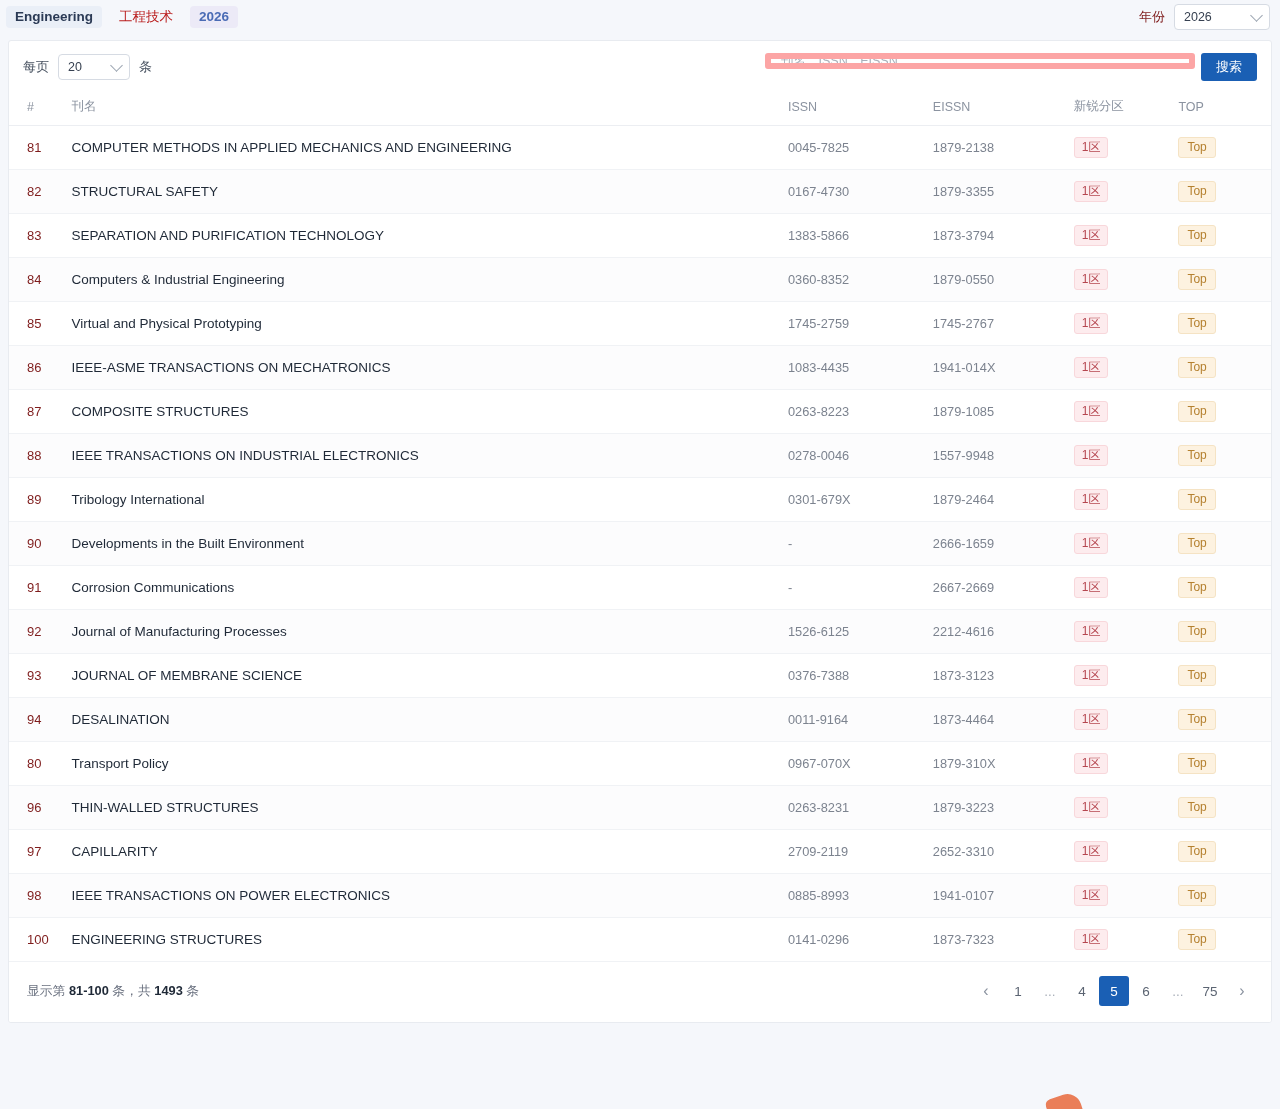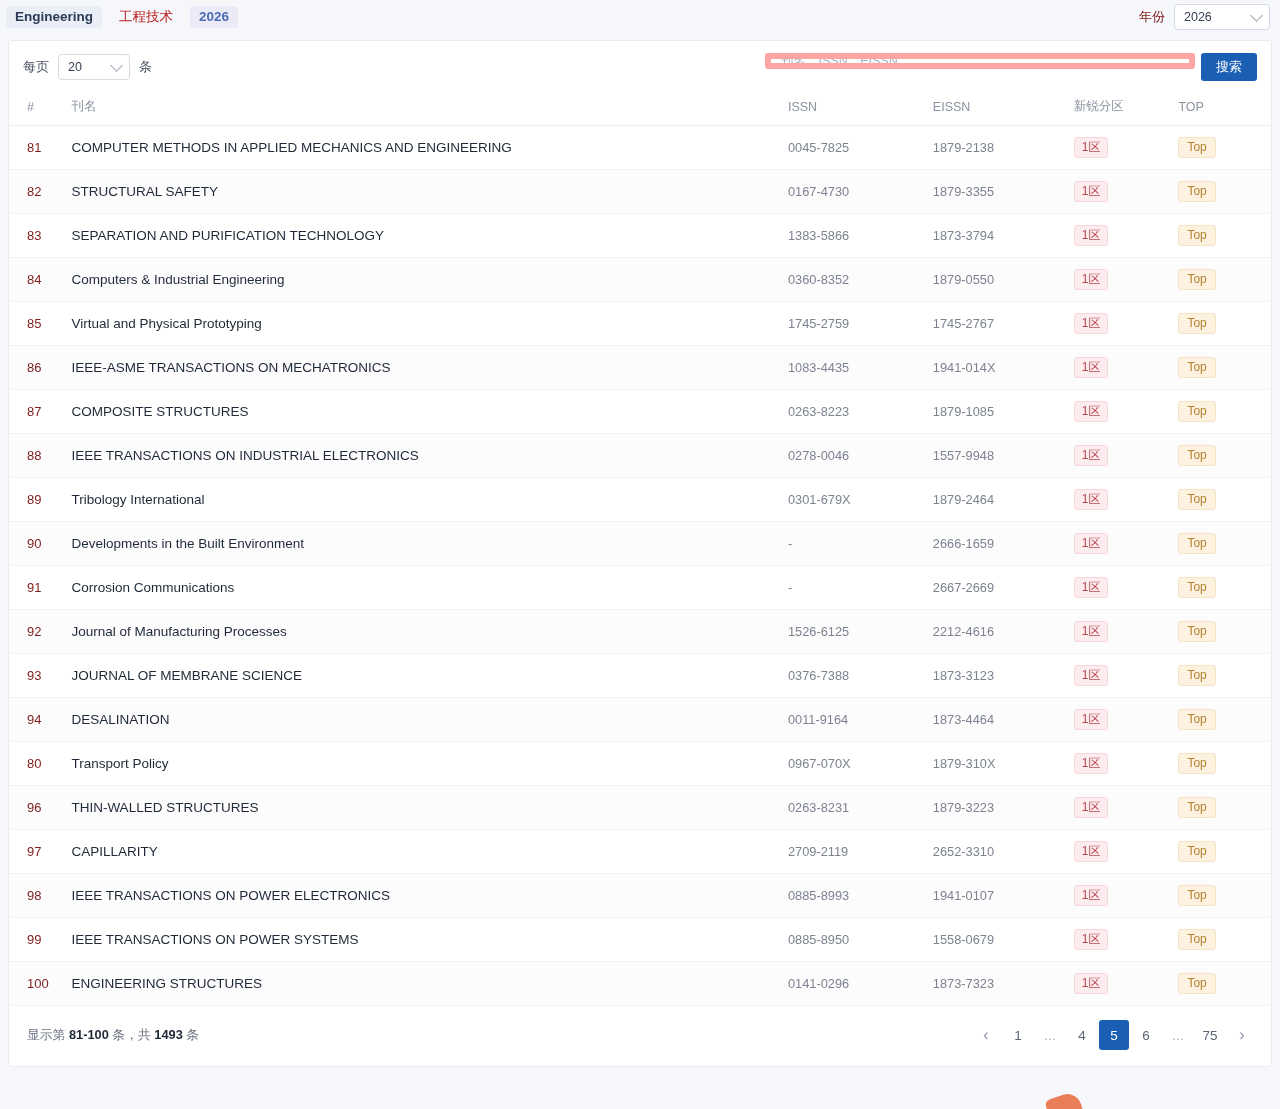--- a/index.html
+++ b/index.html
@@ -394,28 +394,20 @@
           <td class="c-issn">2709-2119</td>
           <td class="c-eissn">2652-3310</td>
           <td class="c-zone"><span class="badge-zone">1区</span></td>
           <td class="c-top"><span class="badge-top">Top</span></td>
         </tr>
         <tr>
           <td class="c-rank">98</td>
           <td class="c-name">IEEE TRANSACTIONS ON POWER ELECTRONICS</td>
           <td class="c-issn">0885-8993</td>
           <td class="c-eissn">1941-0107</td>
-          <td class="c-zone"><span class="badge-zone">1区</span></td>
-          <td class="c-top"><span class="badge-top">Top</span></td>
-        </tr>
-        <tr>
-          <td class="c-rank">99</td>
-          <td class="c-name">IEEE TRANSACTIONS ON POWER SYSTEMS</td>
-          <td class="c-issn">0885-8950</td>
-          <td class="c-eissn">1558-0679</td>
           <td class="c-zone"><span class="badge-zone">1区</span></td>
           <td class="c-top"><span class="badge-top">Top</span></td>
         </tr>
         <tr>
           <td class="c-rank">100</td>
           <td class="c-name">ENGINEERING STRUCTURES</td>
           <td class="c-issn">0141-0296</td>
           <td class="c-eissn">1873-7323</td>
           <td class="c-zone"><span class="badge-zone">1区</span></td>
           <td class="c-top"><span class="badge-top">Top</span></td>

